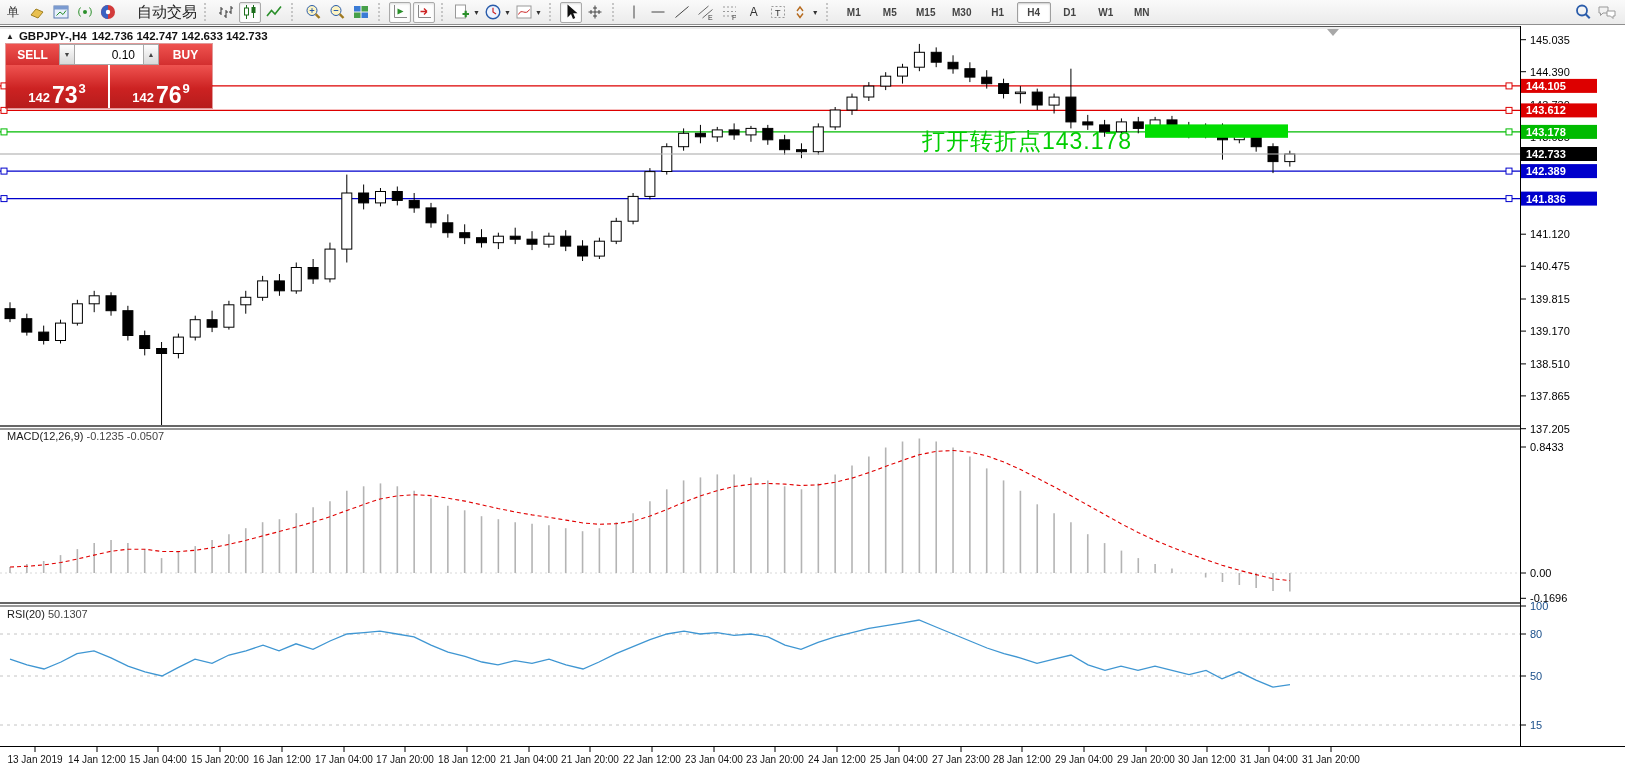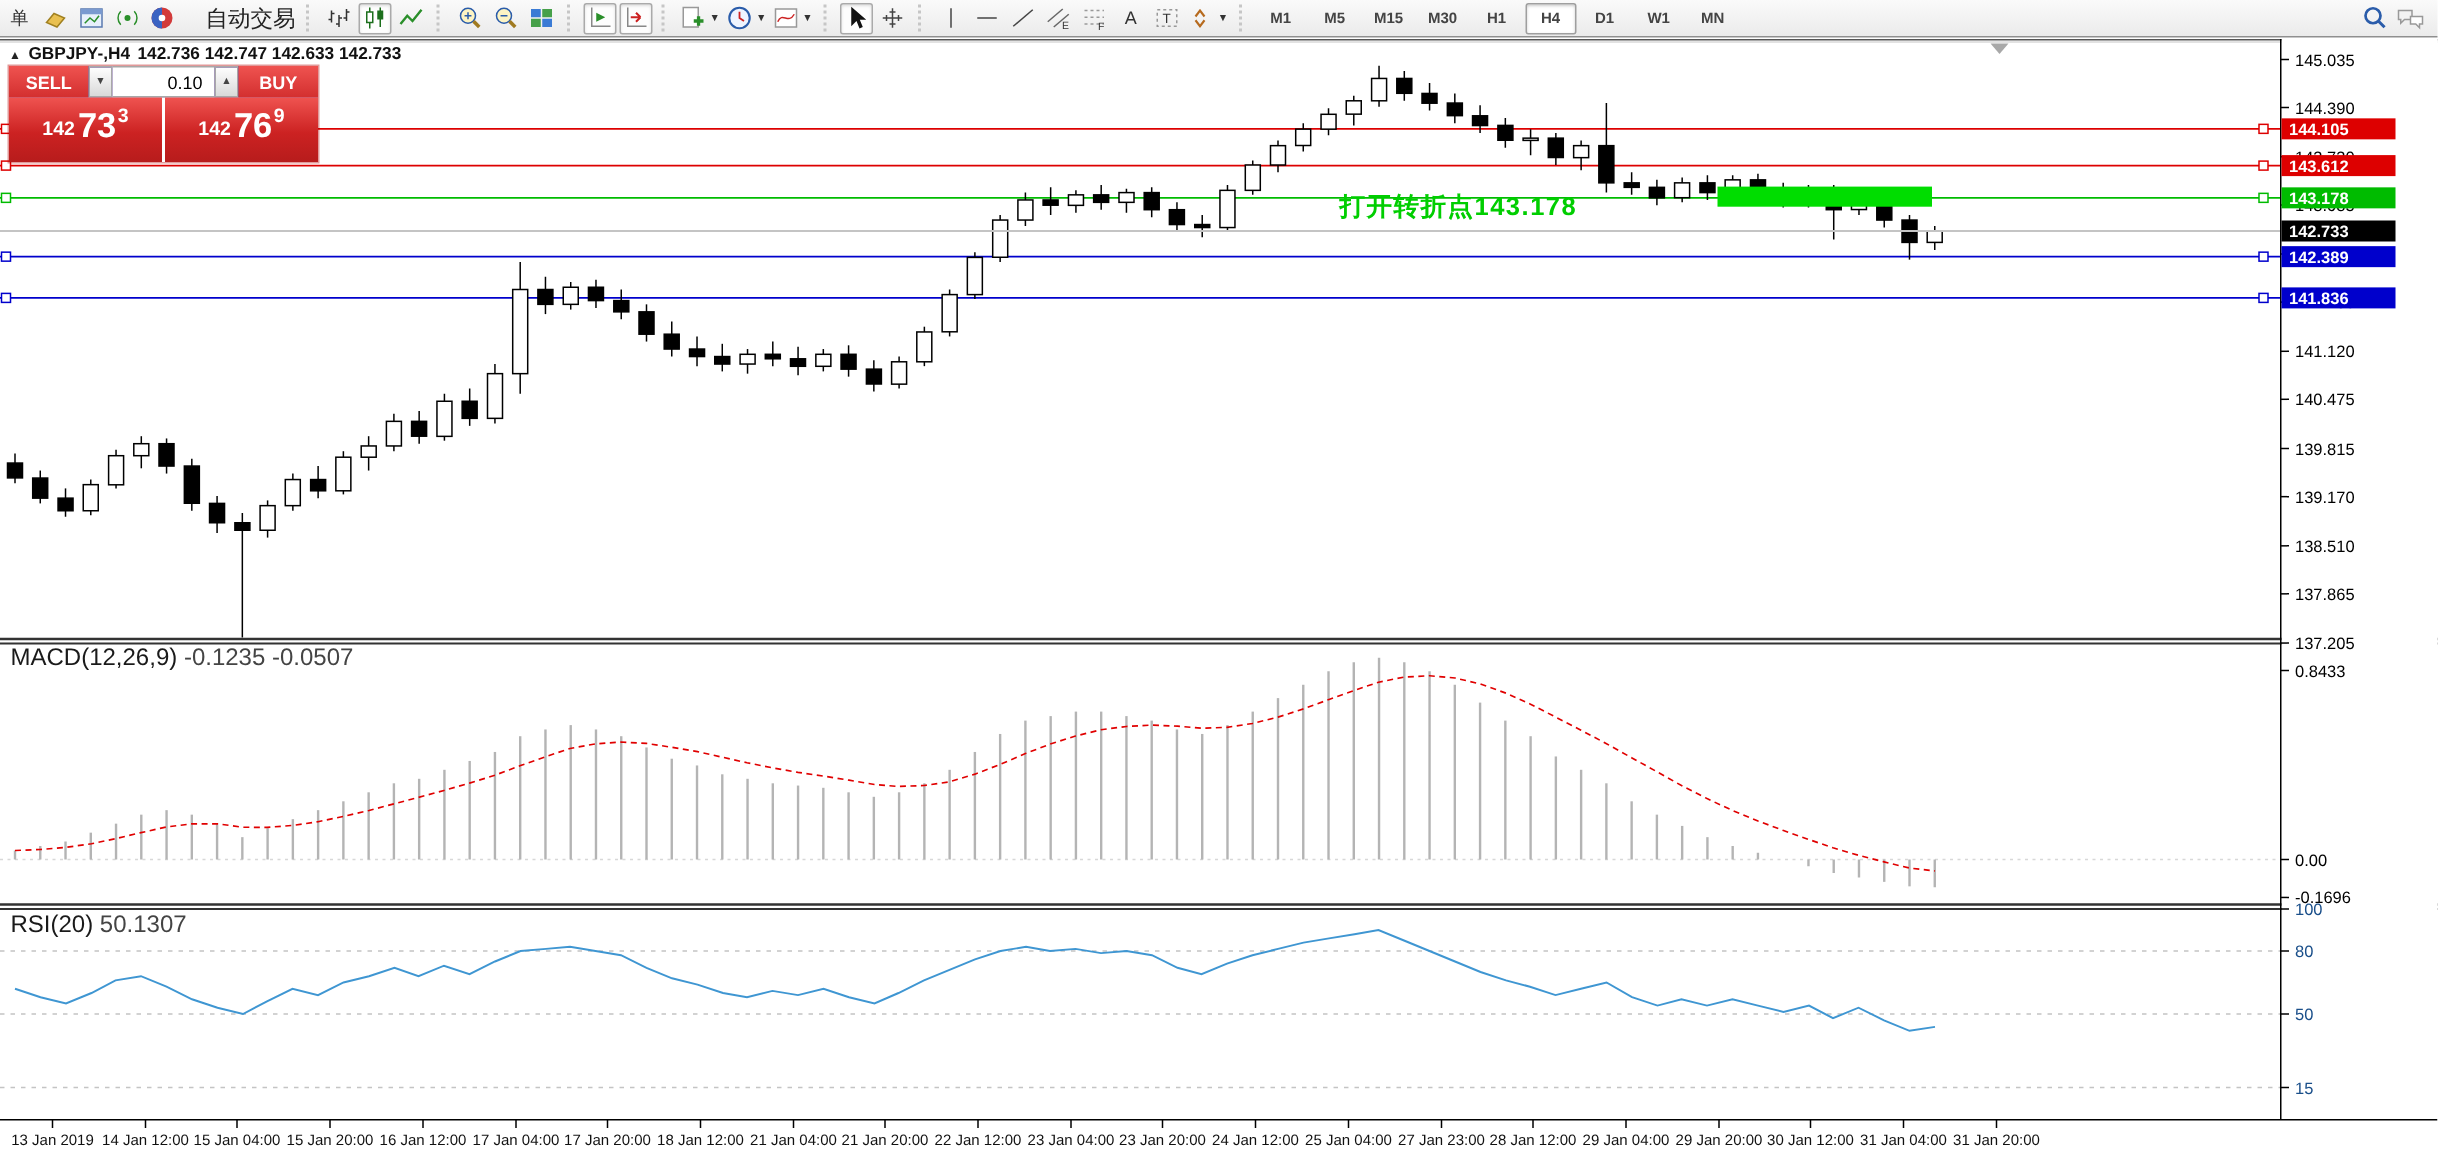--- a/index.html
+++ b/index.html
@@ -13,31 +13,31 @@
   .tb-sep{width:4px;height:18px;border-left:2px dotted #c6c6c6;margin:0 4px 0 5px}
   .tb-caret{font-size:7px;color:#333;margin-left:2px}
   .tf-btn{height:19px;min-width:26px;display:flex;align-items:center;justify-content:center;font-size:10px;font-weight:700;color:#444;margin:0 1px;border:1px solid transparent;border-radius:2px;padding:0 3px}
   .tf-btn.active{background:#fff;border:1px solid #9f9f9f;box-shadow:inset 0 1px 2px #ccc}
   .tb-right{margin-left:auto;display:flex;align-items:center;margin-right:6px}
   
   #plot{position:absolute;top:26px;left:0}
   .overlay{position:absolute;z-index:5}
   .symbol-header{left:6px;top:30px;font-size:11.5px;font-weight:700;color:#111;display:flex;align-items:center;gap:5px;white-space:nowrap}
   .symbol-header .tri{font-size:8px;color:#222}
-  .ind-label{font-size:16px;color:#1a1a1a;white-space:nowrap}
+  .ind-label{font-size:11px;color:#1a1a1a;white-space:nowrap}
   .ind-label .v1{color:#444}
-  .annotation{left:893px;top:126px;font-size:17px;font-weight:700;color:#00ce00;white-space:nowrap;letter-spacing:1px}
+  .annotation{left:922px;top:126px;font-size:23px;font-weight:400;color:#00ce00;white-space:nowrap;letter-spacing:1px}
   
   .trade-panel{left:6px;top:44px;width:206px;height:64px;background:#4c1d95;z-index:6;box-shadow:0 0 0 1px rgba(180,0,0,.4)}
   .tp-row1{display:flex;height:21px}
   .tp-btn{flex:0 0 53px;background:linear-gradient(#ef5350,#d32f2f);color:#fff;font-size:12px;font-weight:700;display:flex;align-items:center;justify-content:center}
   .tp-spin{flex:0 0 16px;background:linear-gradient(#fefefe,#d9d9d9);border:1px solid #a8a8a8;box-sizing:border-box;color:#444;font-size:7px;display:flex;align-items:center;justify-content:center}
   .tp-val{flex:1;background:#fff;border:1px solid #a8a8a8;border-left:none;border-right:none;box-sizing:border-box;font-size:12px;color:#000;display:flex;align-items:center;justify-content:flex-end;padding-right:8px}
   .tp-row2{display:flex;height:43px;gap:2px;background:#fff}
-  .tp-price{flex:1;background:linear-gradient(#ef5350 0%,#cc2222 55%,#b71c1c 100%);color:#fff;display:flex;align-items:flex-end;justify-content:center;padding-bottom:12px}
+  .tp-price{flex:1;background:linear-gradient(#ef5350 0%,#cc2222 55%,#b71c1c 100%);color:#fff;display:flex;align-items:flex-end;justify-content:center;padding-bottom:0}
   .tp-sm{font-size:13px;font-weight:700;margin-right:2px;margin-bottom:3px}
   .tp-big{font-size:23px;font-weight:700;line-height:26px}
   .tp-sup{font-size:13px;font-weight:700;position:relative;top:-12px;margin-left:1px}
 </style>
 </head>
 <body>
 
 <div class="toolbar" id="toolbar">
     <div class="tb-btn wide">单</div>
     <div class="tb-btn">

